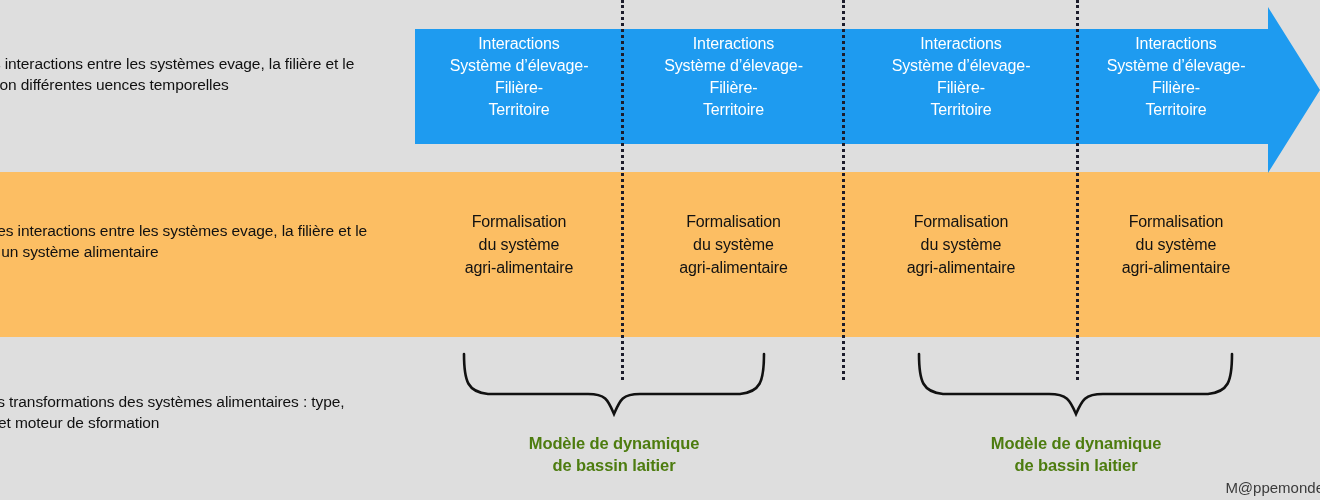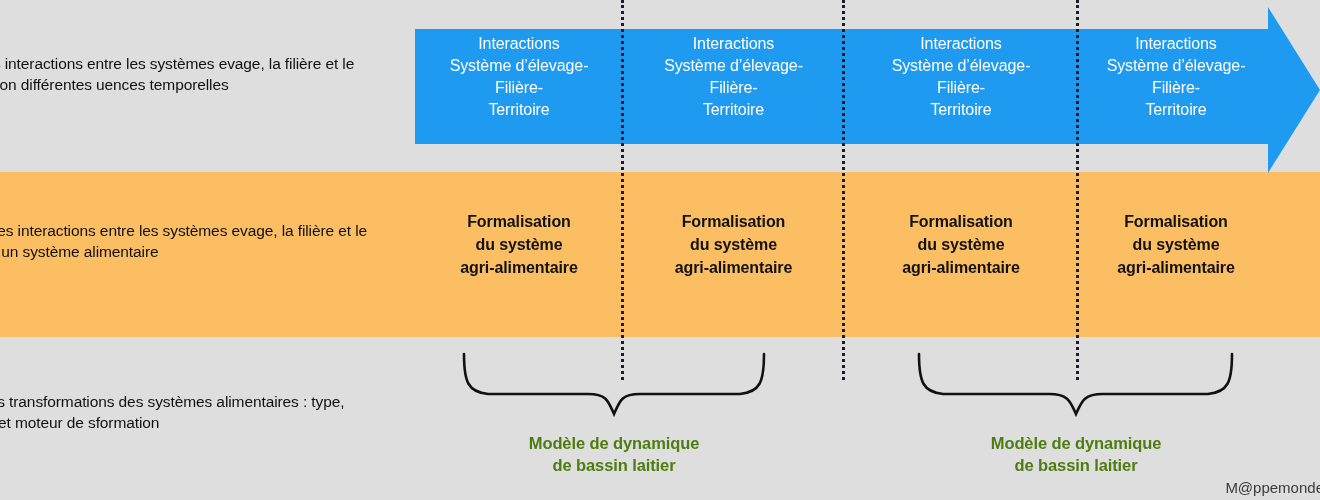--- a/index.html
+++ b/index.html
@@ -82,21 +82,21 @@
     height: 90px;
     color: #121212;
     font-size: 16px;
     line-height: 1.44;
     text-align: center;
     display: flex;
     flex-direction: column;
     align-items: center;
     letter-spacing: -0.1px;
   }
-  .orange-cell span { display: block; white-space: nowrap; font-weight: bold; }
+  .orange-cell span { display: block; white-space: nowrap; }
 
   
   .divider {
     position: absolute;
     top: 0;
     width: 0;
     height: 380px;
     border-left: 3px dotted #1c1c2b;
   }
 

